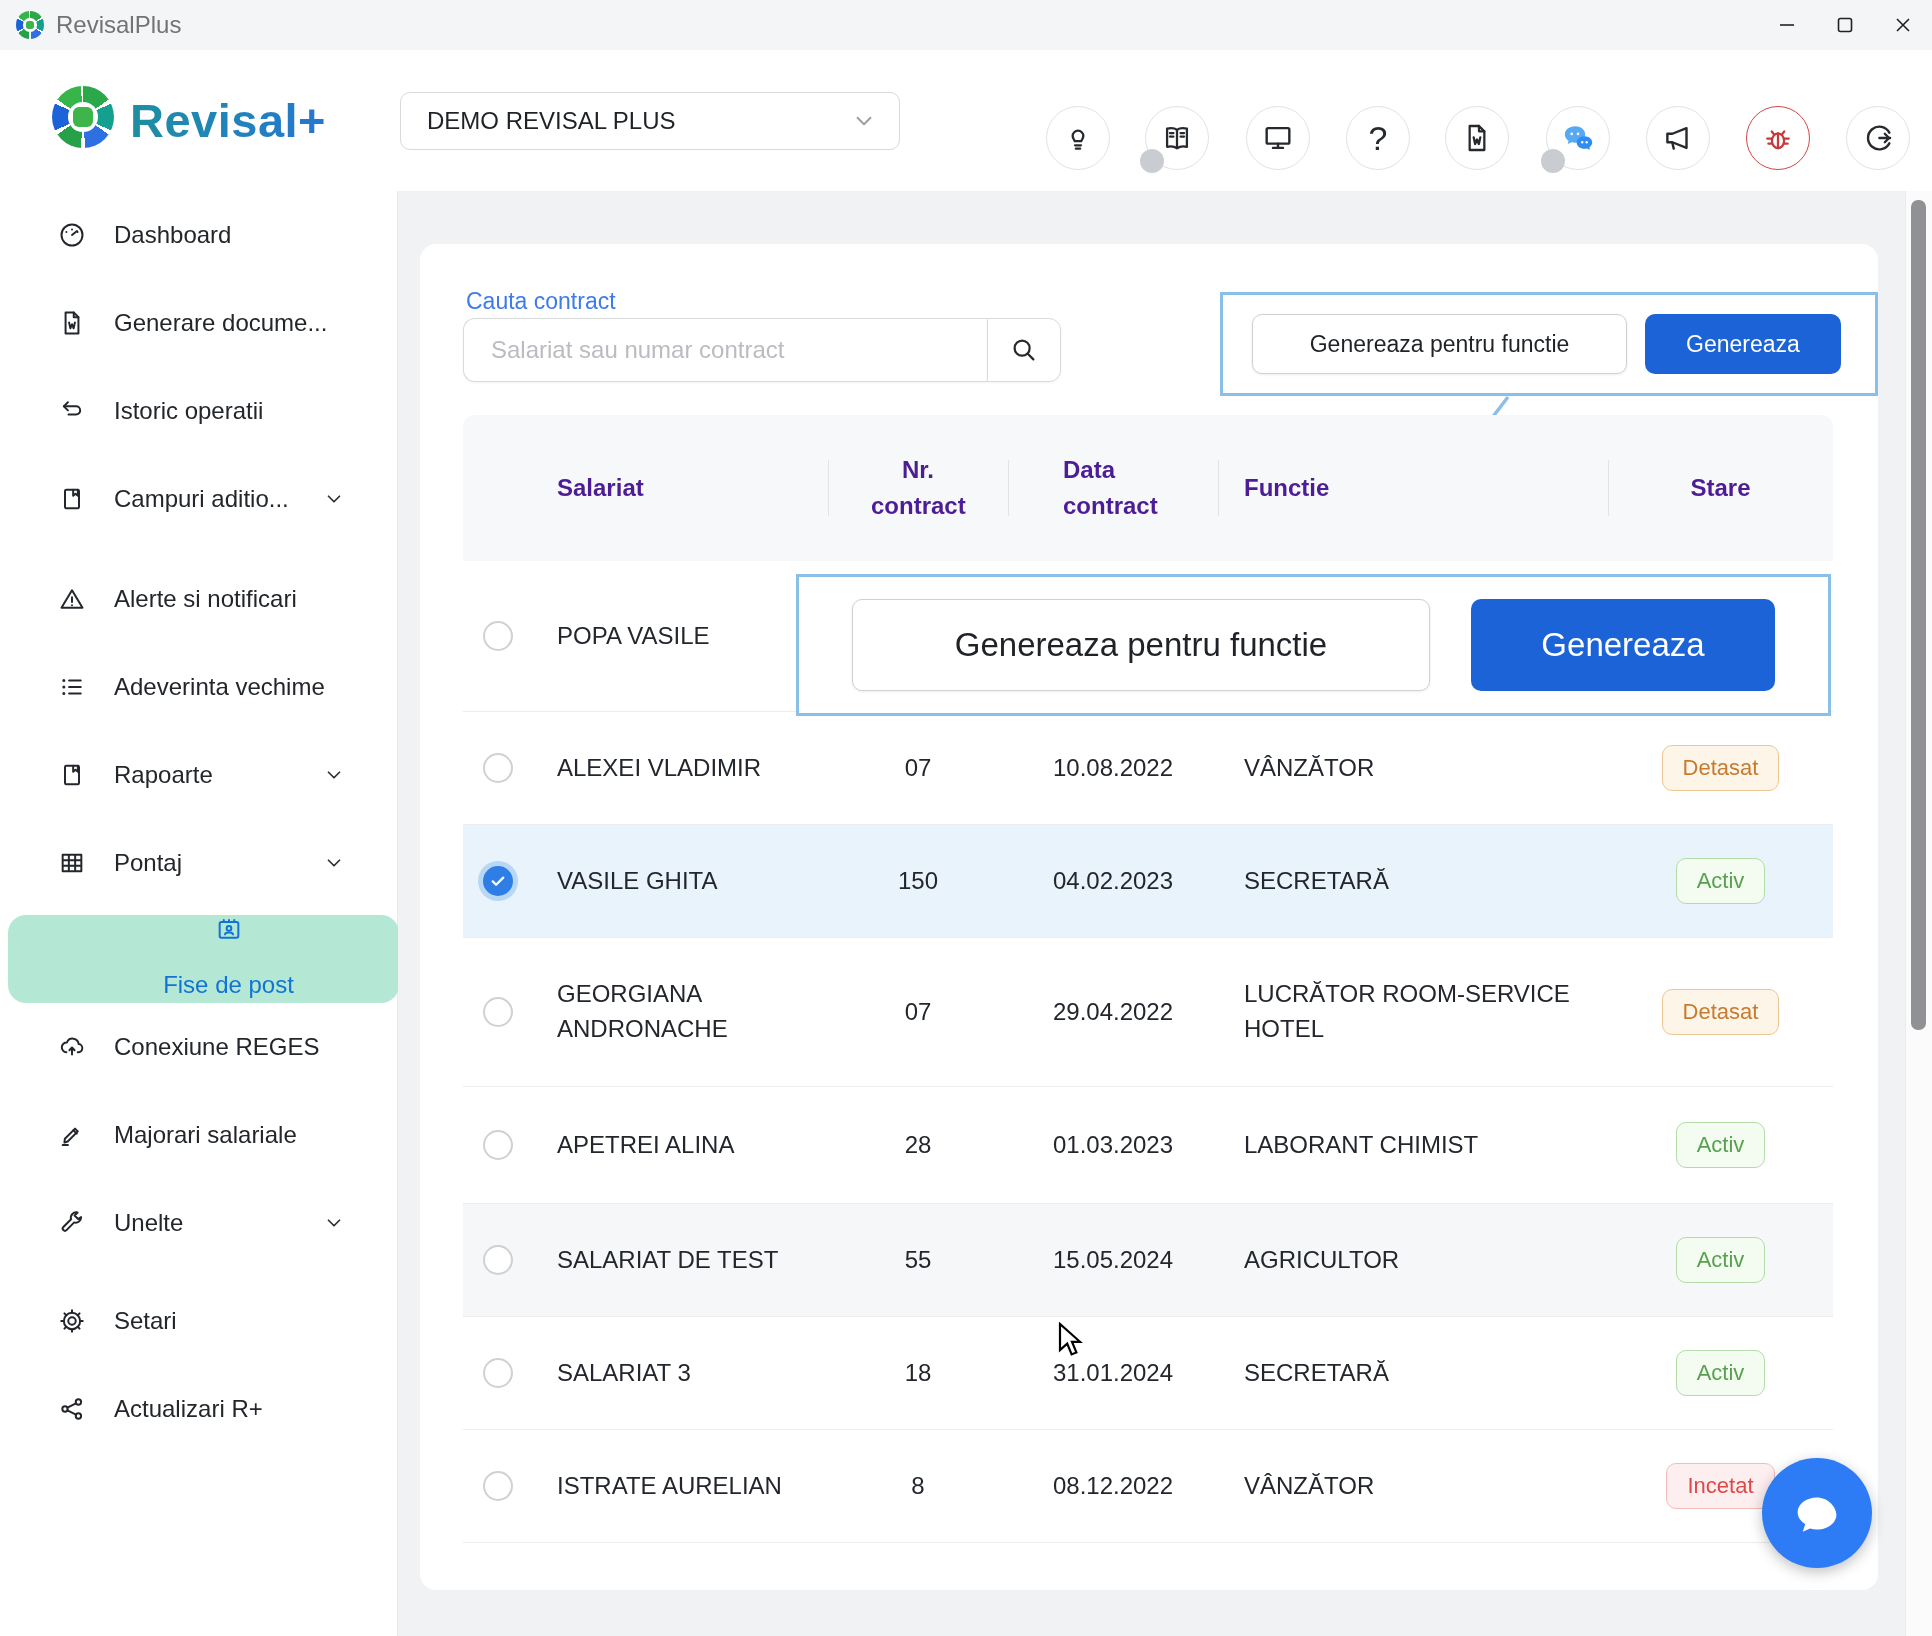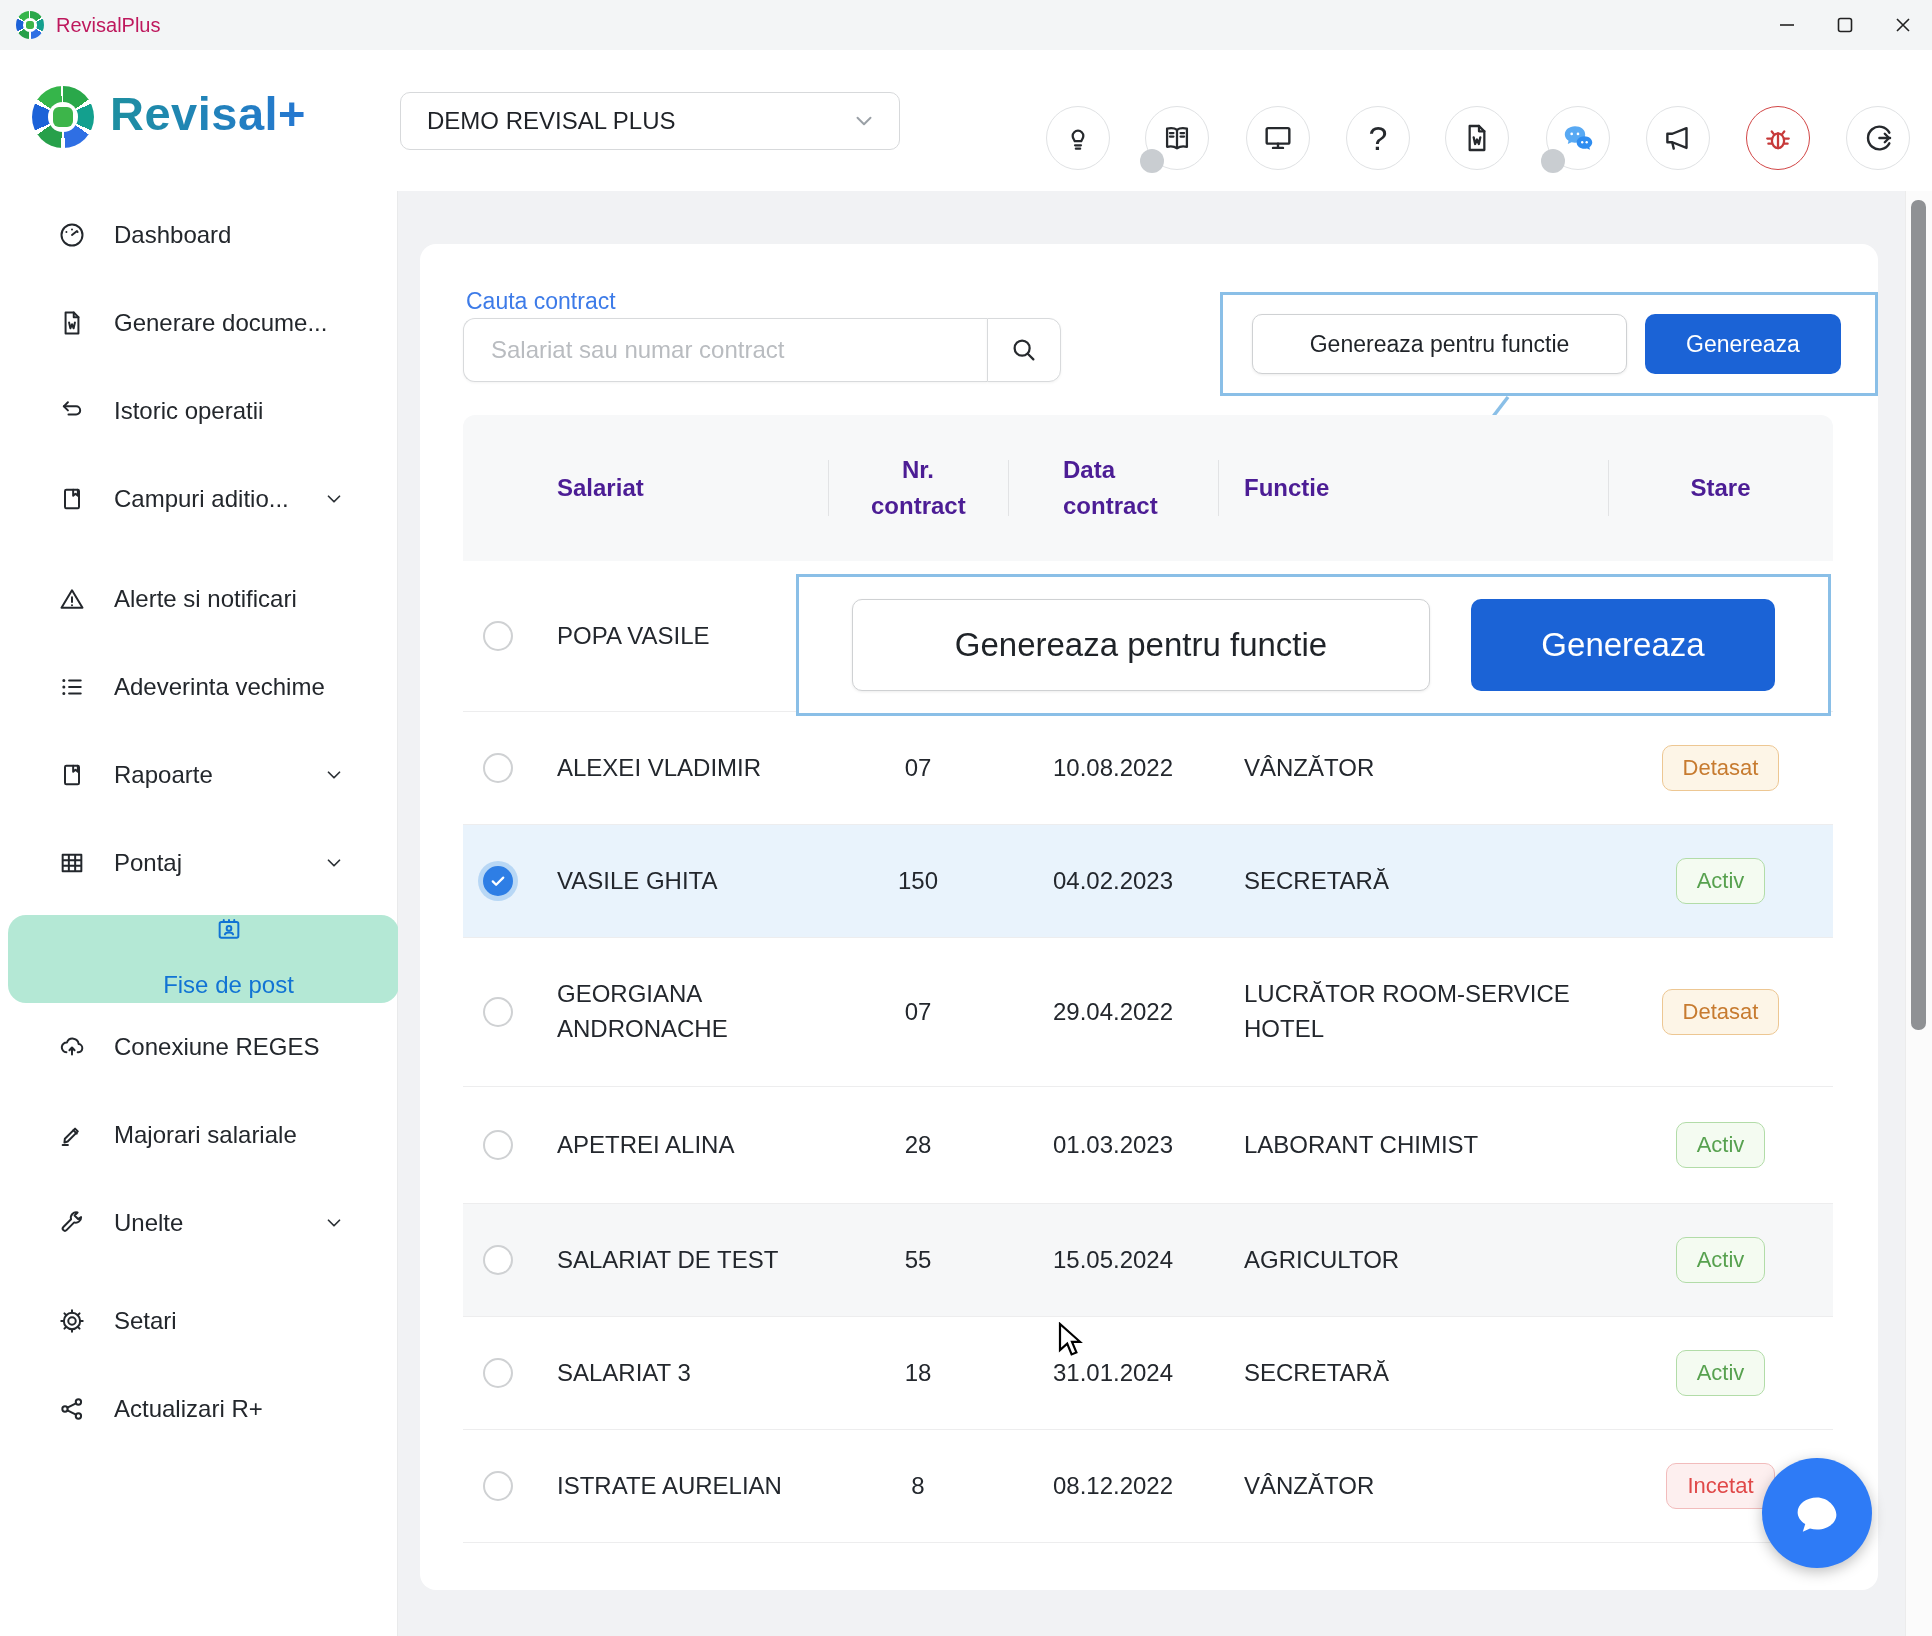--- a/index.html
+++ b/index.html
@@ -6,31 +6,31 @@
   html,body{margin:0;padding:0;}
   body{
     width:1932px;height:1636px;position:relative;overflow:hidden;
     font-family:"Liberation Sans","DejaVu Sans",sans-serif;
     background:#ffffff;color:#23272d;
   }
   svg{display:block}
   
   .titlebar{position:absolute;left:0;top:0;width:1932px;height:50px;background:#f3f5f6;border-bottom:1px solid #e9ebec;display:flex;align-items:center;justify-content:space-between;}
   .tb-left{display:flex;align-items:center;gap:12px;padding-left:16px;}
-  .tb-title{font-size:20px;color:#be185d;}
+  .tb-title{font-size:24px;color:#737373;}
   .logo-mark{display:inline-block;border-radius:50%;position:relative;
     background:conic-gradient(#2aa84a 0 56deg,#fff 56deg 64deg,#13a08e 64deg 116deg,#fff 116deg 124deg,#2f6fe4 124deg 176deg,#fff 176deg 184deg,#27a04a 184deg 236deg,#fff 236deg 244deg,#1c62d8 244deg 296deg,#fff 296deg 304deg,#35b54a 304deg 356deg,#fff 356deg 360deg);}
   .logo-mark::before{content:"";position:absolute;inset:26%;background:#fff;border-radius:50%;}
   .logo-mark::after{content:"";position:absolute;inset:34%;background:#3db54a;border-radius:30%;}
   .tb-mark{width:28px;height:28px;}
   .tb-controls{display:flex;height:50px;}
   .tb-btn{width:58px;height:50px;display:flex;align-items:center;justify-content:center;background:transparent;border:none;cursor:default;}
   
   .appheader{position:absolute;left:0;top:50px;width:1932px;height:141px;background:#fff;}
-  .brand{position:absolute;left:32px;top:36px;display:flex;align-items:flex-start;gap:16px;}
+  .brand{position:absolute;left:52px;top:36px;display:flex;align-items:flex-end;gap:16px;}
   .brand .logo-mark{width:62px;height:62px;}
   .logo-text{font-size:47px;font-weight:600;letter-spacing:.5px;
     background:linear-gradient(90deg,#1d8fa0,#2577d2);-webkit-background-clip:text;background-clip:text;color:transparent;}
   .company-select{position:absolute;left:400px;top:42px;width:500px;height:58px;border:1.5px solid #d7d9db;border-radius:10px;display:flex;align-items:center;justify-content:space-between;padding:0 22px 0 26px;box-sizing:border-box;background:#fff;}
   .company-select span{font-size:24px;color:#1f2227;}
   .hicon{position:absolute;top:88px;width:64px;height:64px;margin-top:-32px;border:1.5px solid #e0e2e4;border-radius:50%;background:#fff;display:flex;align-items:center;justify-content:center;color:#26292d;}
   .hicon .dot{position:absolute;left:-6px;bottom:-4px;width:24px;height:24px;border-radius:50%;background:#c9cdd1;}
   .hicon.red{border-color:#d24646;color:#c73a3a;}
   .help-glyph{font-size:34px;font-weight:500;color:#26292d;}
   

